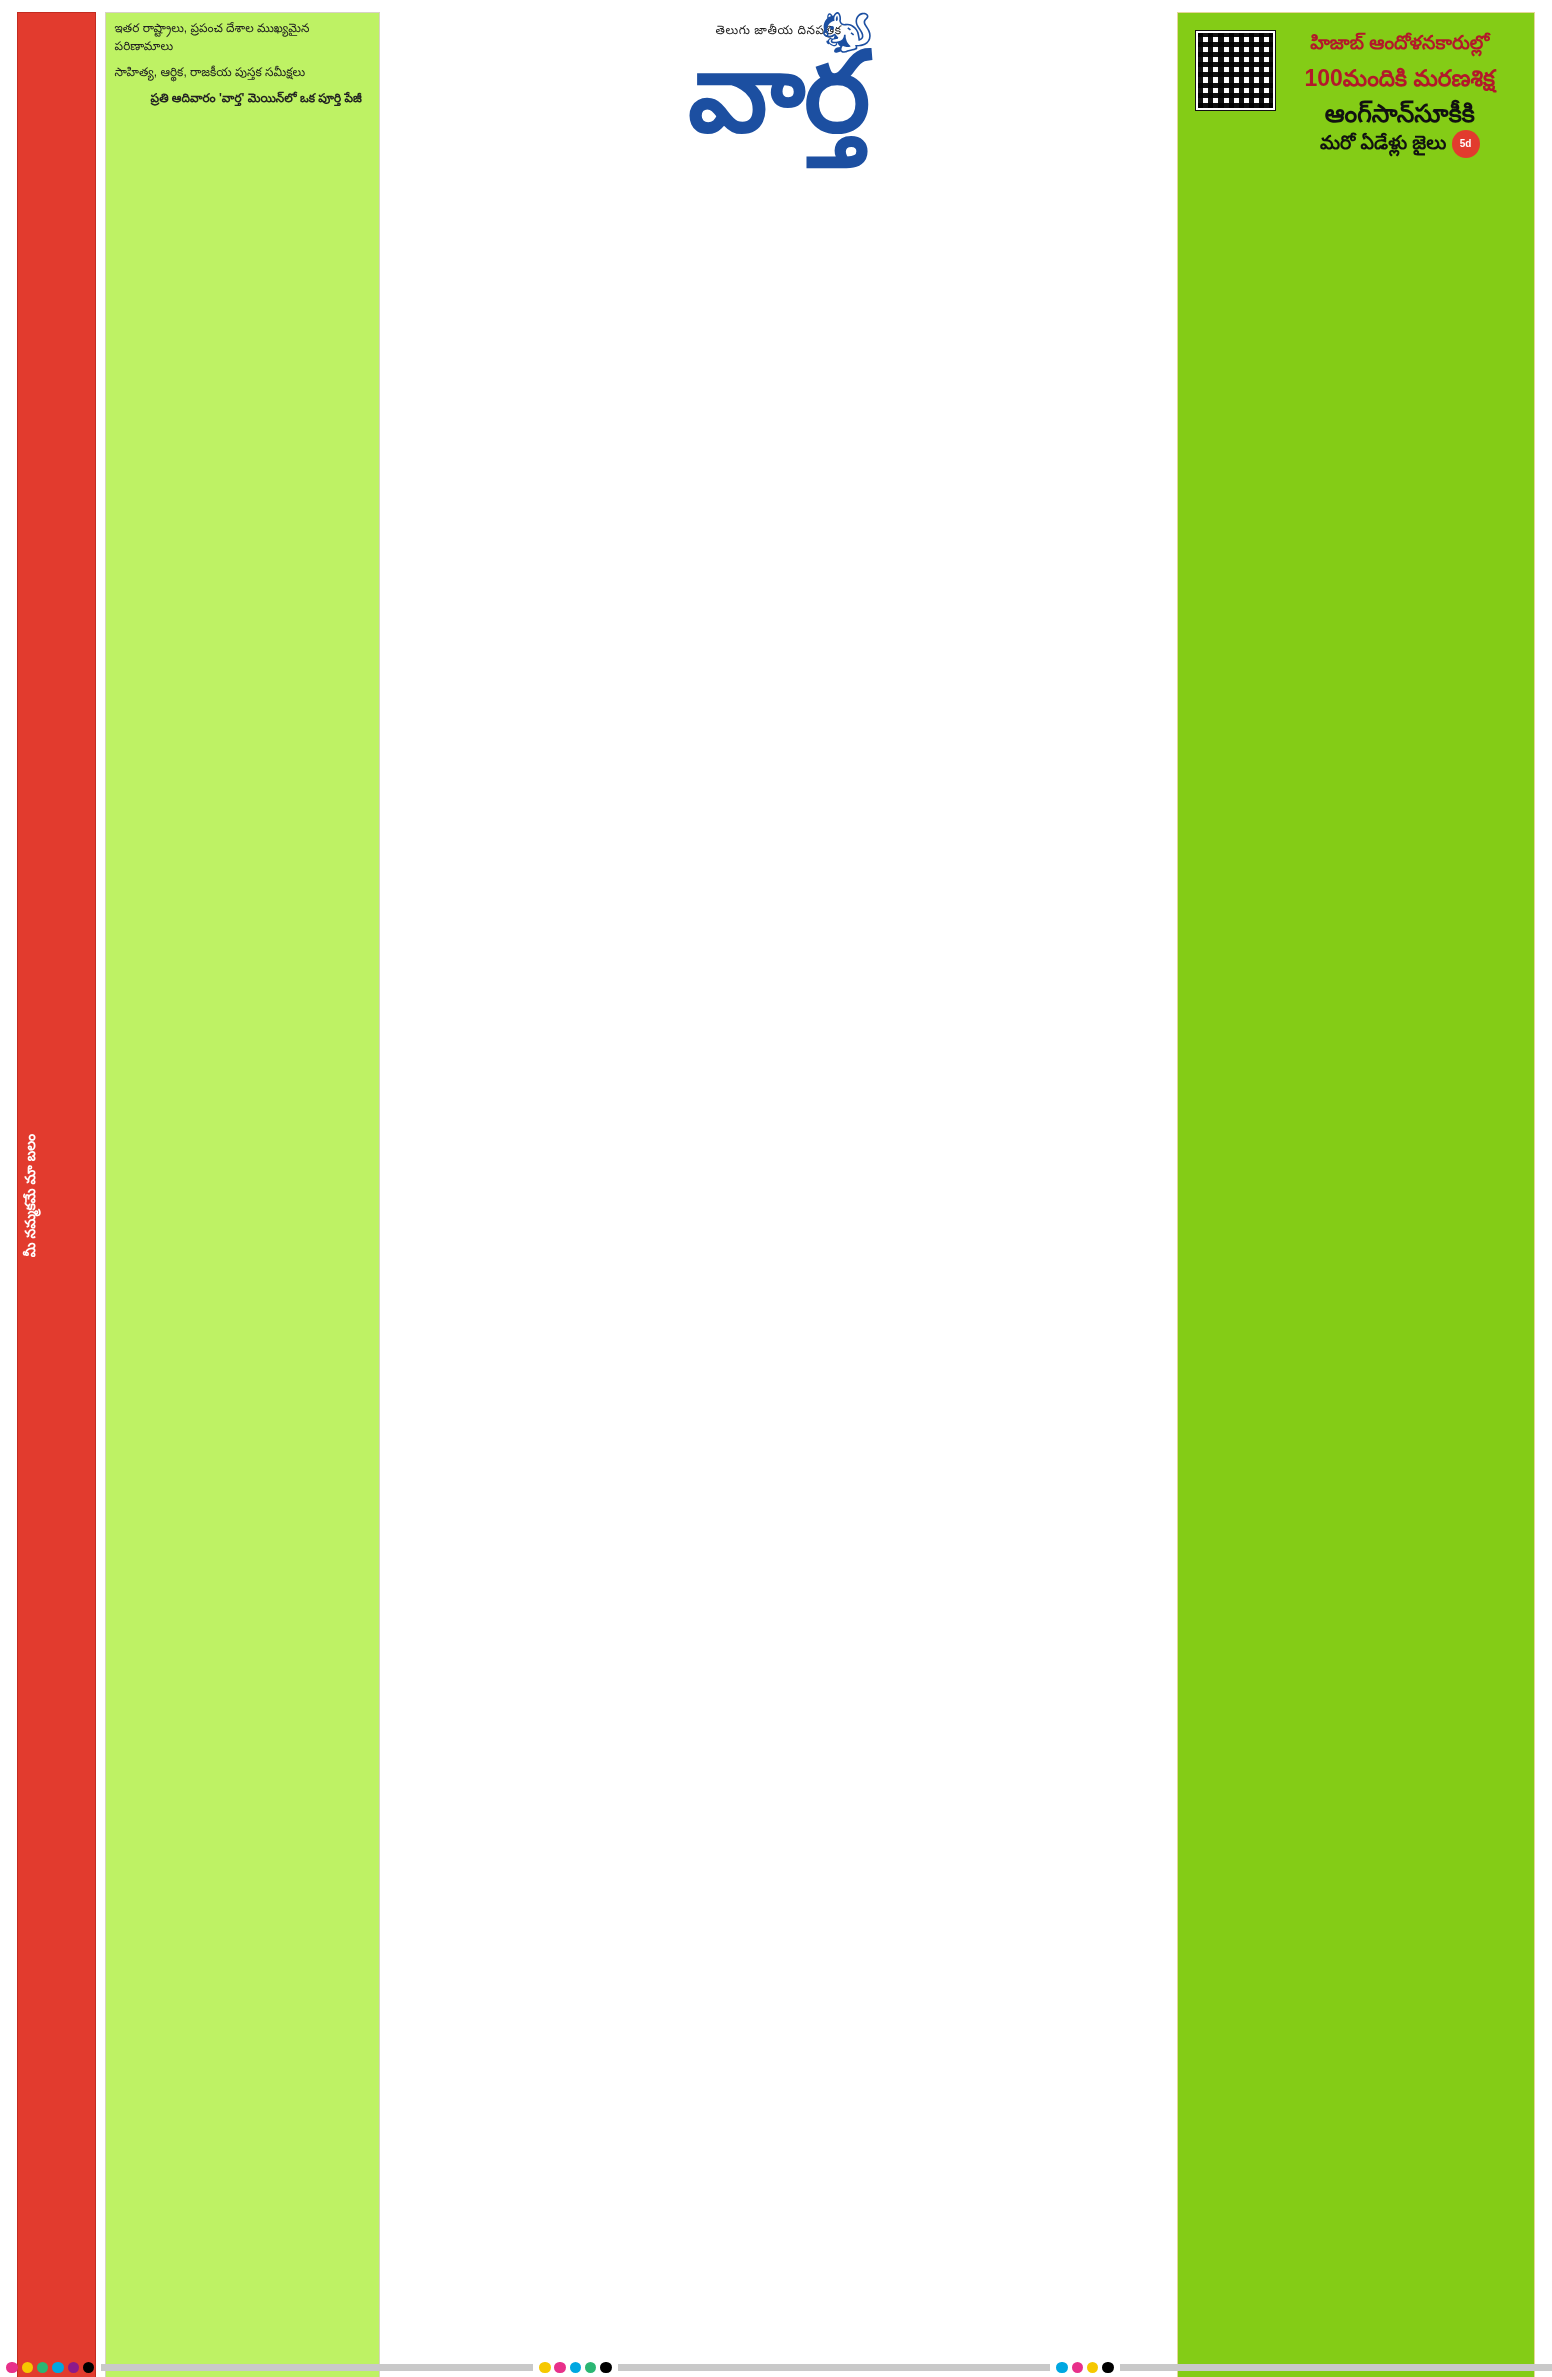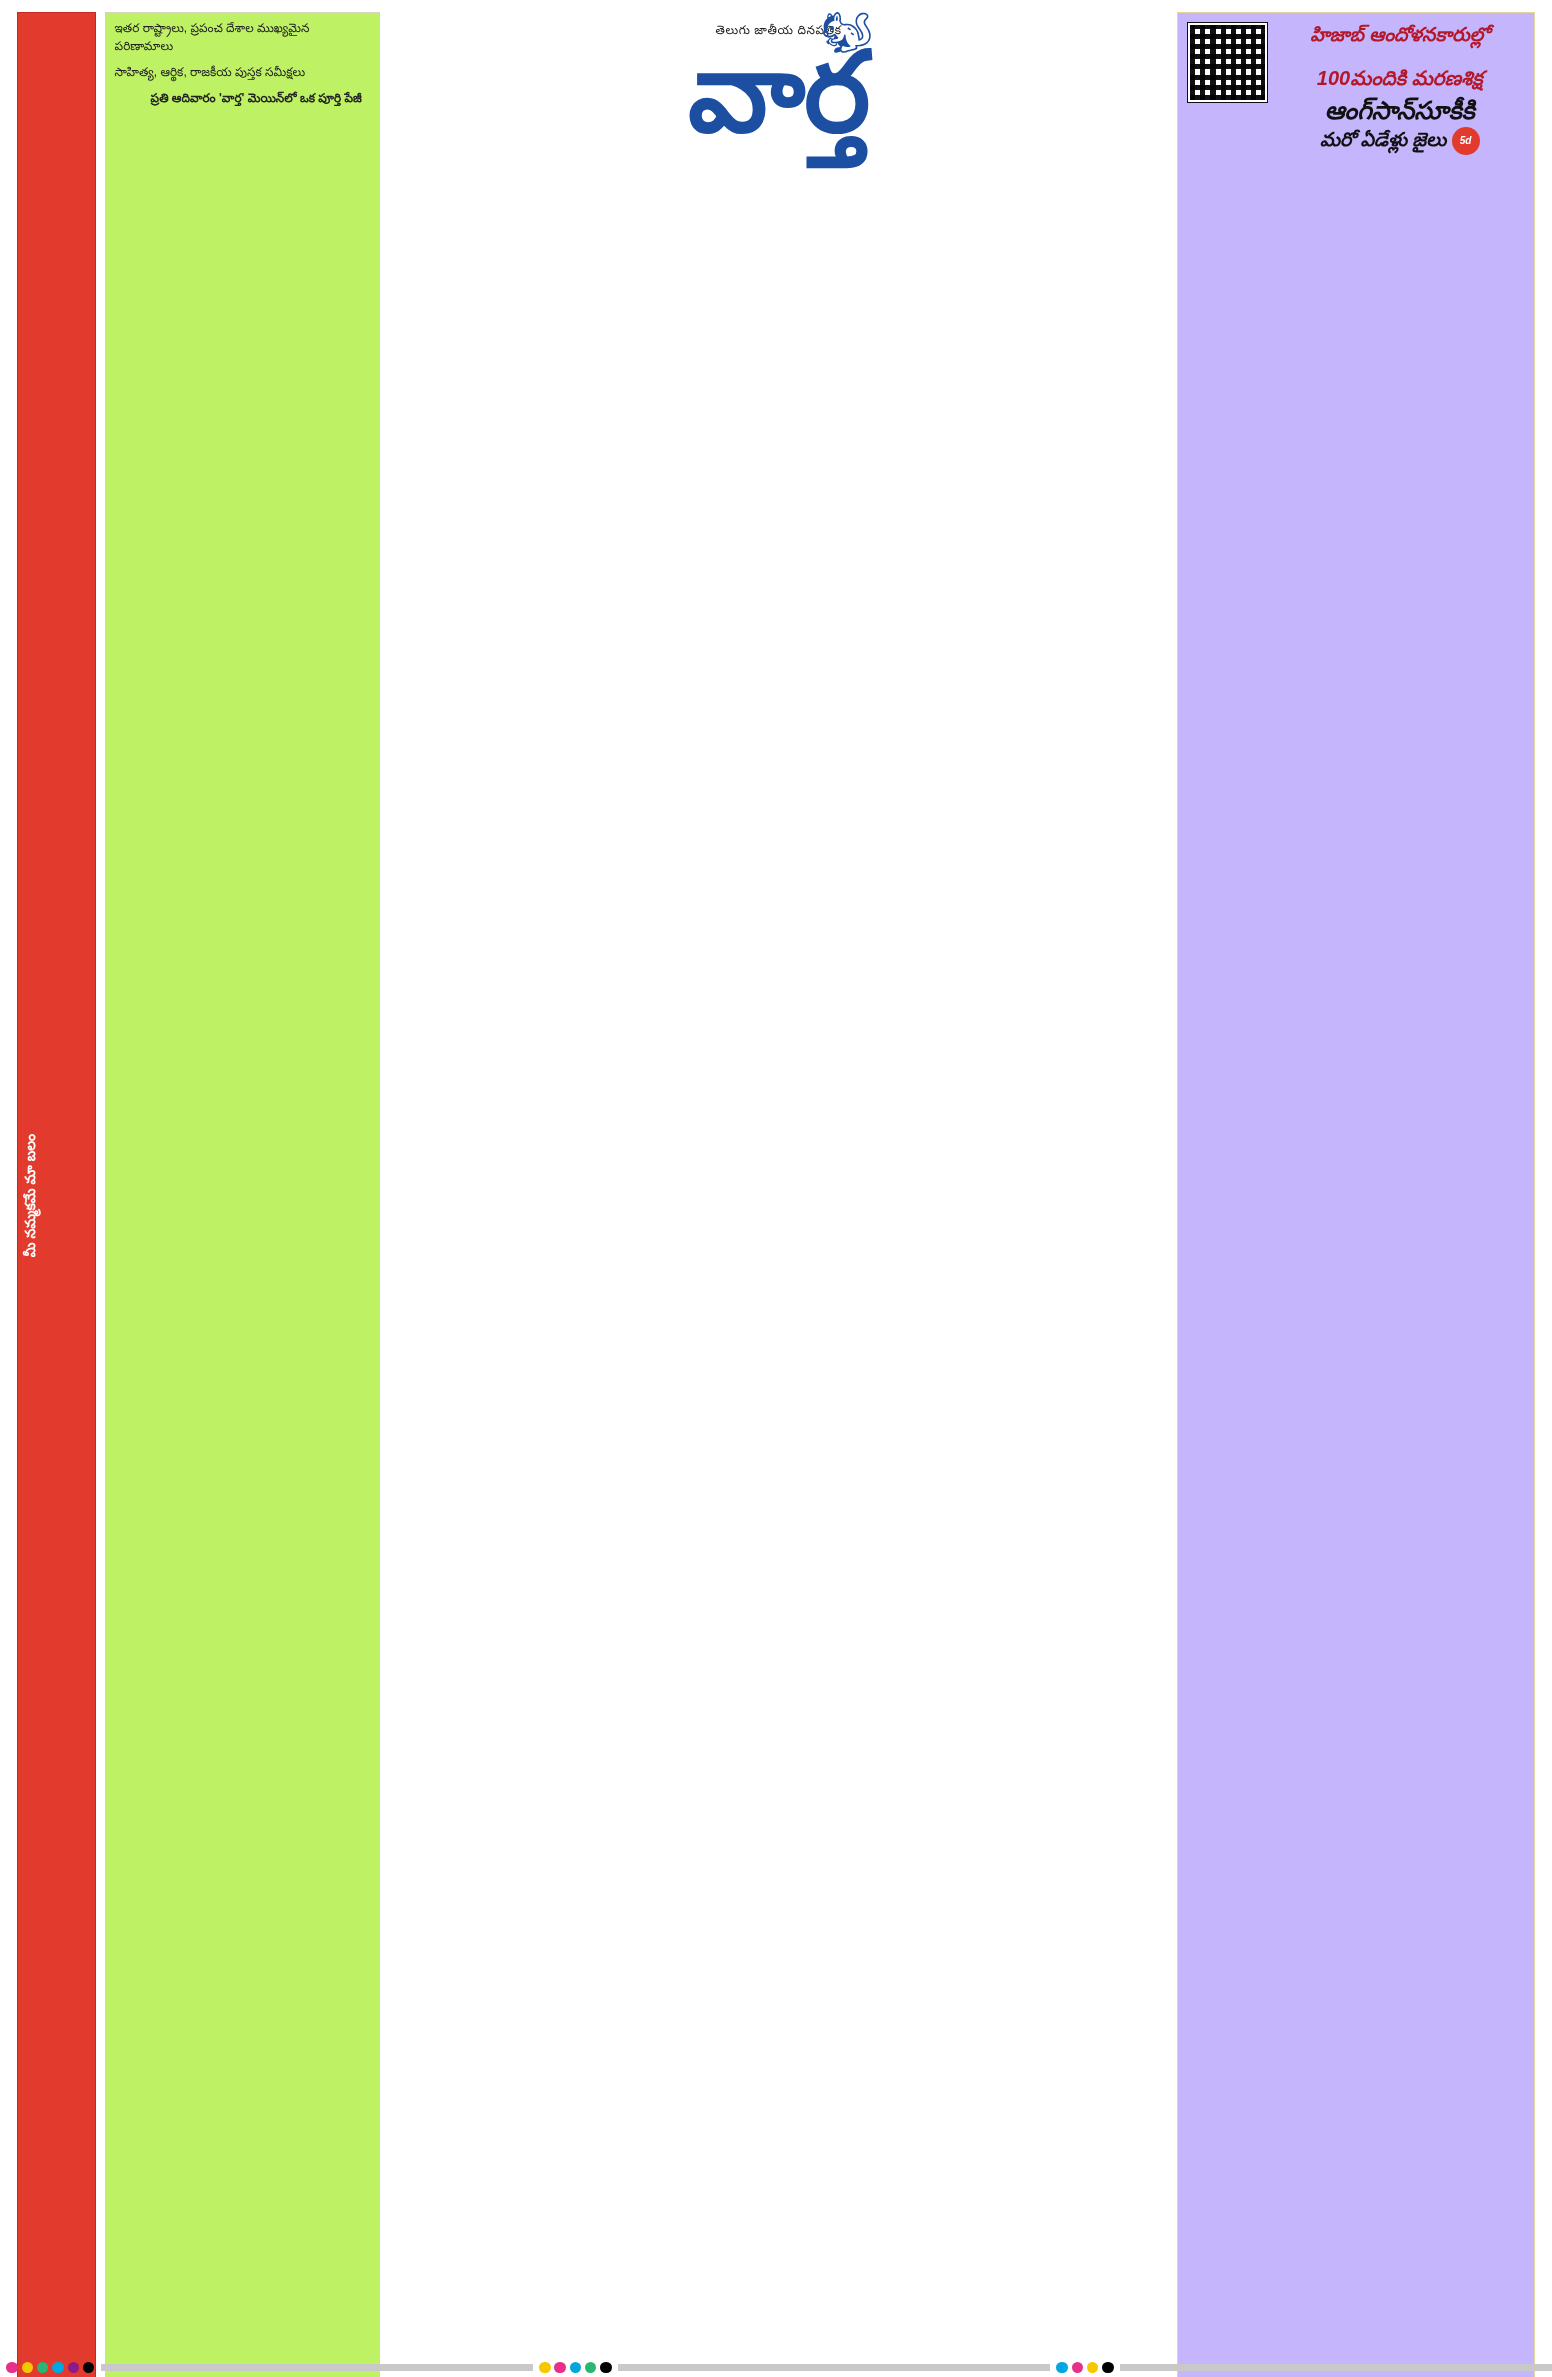--- a/index.html
+++ b/index.html
@@ -10,28 +10,28 @@
   .mh-left{width:77px;background:#e23b2e;border:1.3px solid #c32b20;position:relative;}
   .mh-left .vert{writing-mode:vertical-rl;transform:rotate(180deg);color:#fff;font-weight:bold;font-size:14px;line-height:1.25;padding:6.4px 3.8px;text-align:center;height:calc(100% - 12.8px);box-sizing:border-box;}
   .mh-promo{flex:0 0 275px;border:1.3px solid #d8d2c4;background:#bef264;padding:7.7px 9px;box-sizing:border-box;}
   .mh-promo p{margin:0 0 9px 0;font-size:12px;line-height:1.45;color:#222;}
   .mh-promo p.last{margin-bottom:0;font-weight:bold;padding-left:36px;}
   .mh-center{flex:1;text-align:center;position:relative;}
   .mh-kicker{font-size:12px;color:#222;letter-spacing:0.6px;margin-top:11.5px;}
   .logo-wrap{position:relative;display:inline-block;}
   .logo-text{font-size:112px;line-height:0.95;font-weight:bold;color:#1c4fa1;letter-spacing:-1.3px;text-align:right;}
   .bird{position:absolute;top:-33px;right:-3.8px;font-size:41px;color:#1c4fa1;transform:rotate(-12deg);}
-  .mh-right{flex:0 0 358px;background:#c4b5fd;border:1.3px solid #e4d79a;display:flex;padding:10px;box-sizing:border-box;gap:7.7px;font-style:italic;}
+  .mh-right{flex:0 0 358px;background:#84cc16;border:1.3px solid #e4d79a;display:flex;padding:18px;box-sizing:border-box;gap:7.7px;}
   .qr{width:75px;height:75px;background:
      repeating-linear-gradient(0deg,#111 0 5.1px,#fff 5.1px 10.2px),
      repeating-linear-gradient(90deg,#111 0 5.1px,transparent 5.1px 10.2px);
      background-blend-mode:multiply;align-self:flex-start;border:2.6px solid #fff;outline:1.3px solid #111;}
   .mh-right-text{flex:1;text-align:center;color:#b3182a;font-weight:bold;line-height:1.3;}
   .mh-right-text .l1{font-size:19px;}
-  .mh-right-text .l2{font-size:20px;margin-top:18px;}
+  .mh-right-text .l2{font-size:23px;margin-top:9px;}
   .mh-right-text .l3{font-size:25px;color:#111;margin-top:3px;}
   .mh-right-text .l4{font-size:19px;color:#111;}
   .badge5d{display:inline-block;width:28px;height:28px;border-radius:50%;background:#e23b2e;color:#fff;font-size:10px;line-height:28px;text-align:center;vertical-align:middle;}
   
   .colorbar{position:absolute;left:0;bottom:0;width:100%;height:19px;display:flex;align-items:center;}
   .cb-seg{display:flex;align-items:center;gap:3.8px;padding:0 6.4px;}
   .dot{width:11.5px;height:11.5px;border-radius:50%;}
   .cb-rule{flex:1;height:6.4px;background:#c9c9c9;}
 </style>
 </head>

